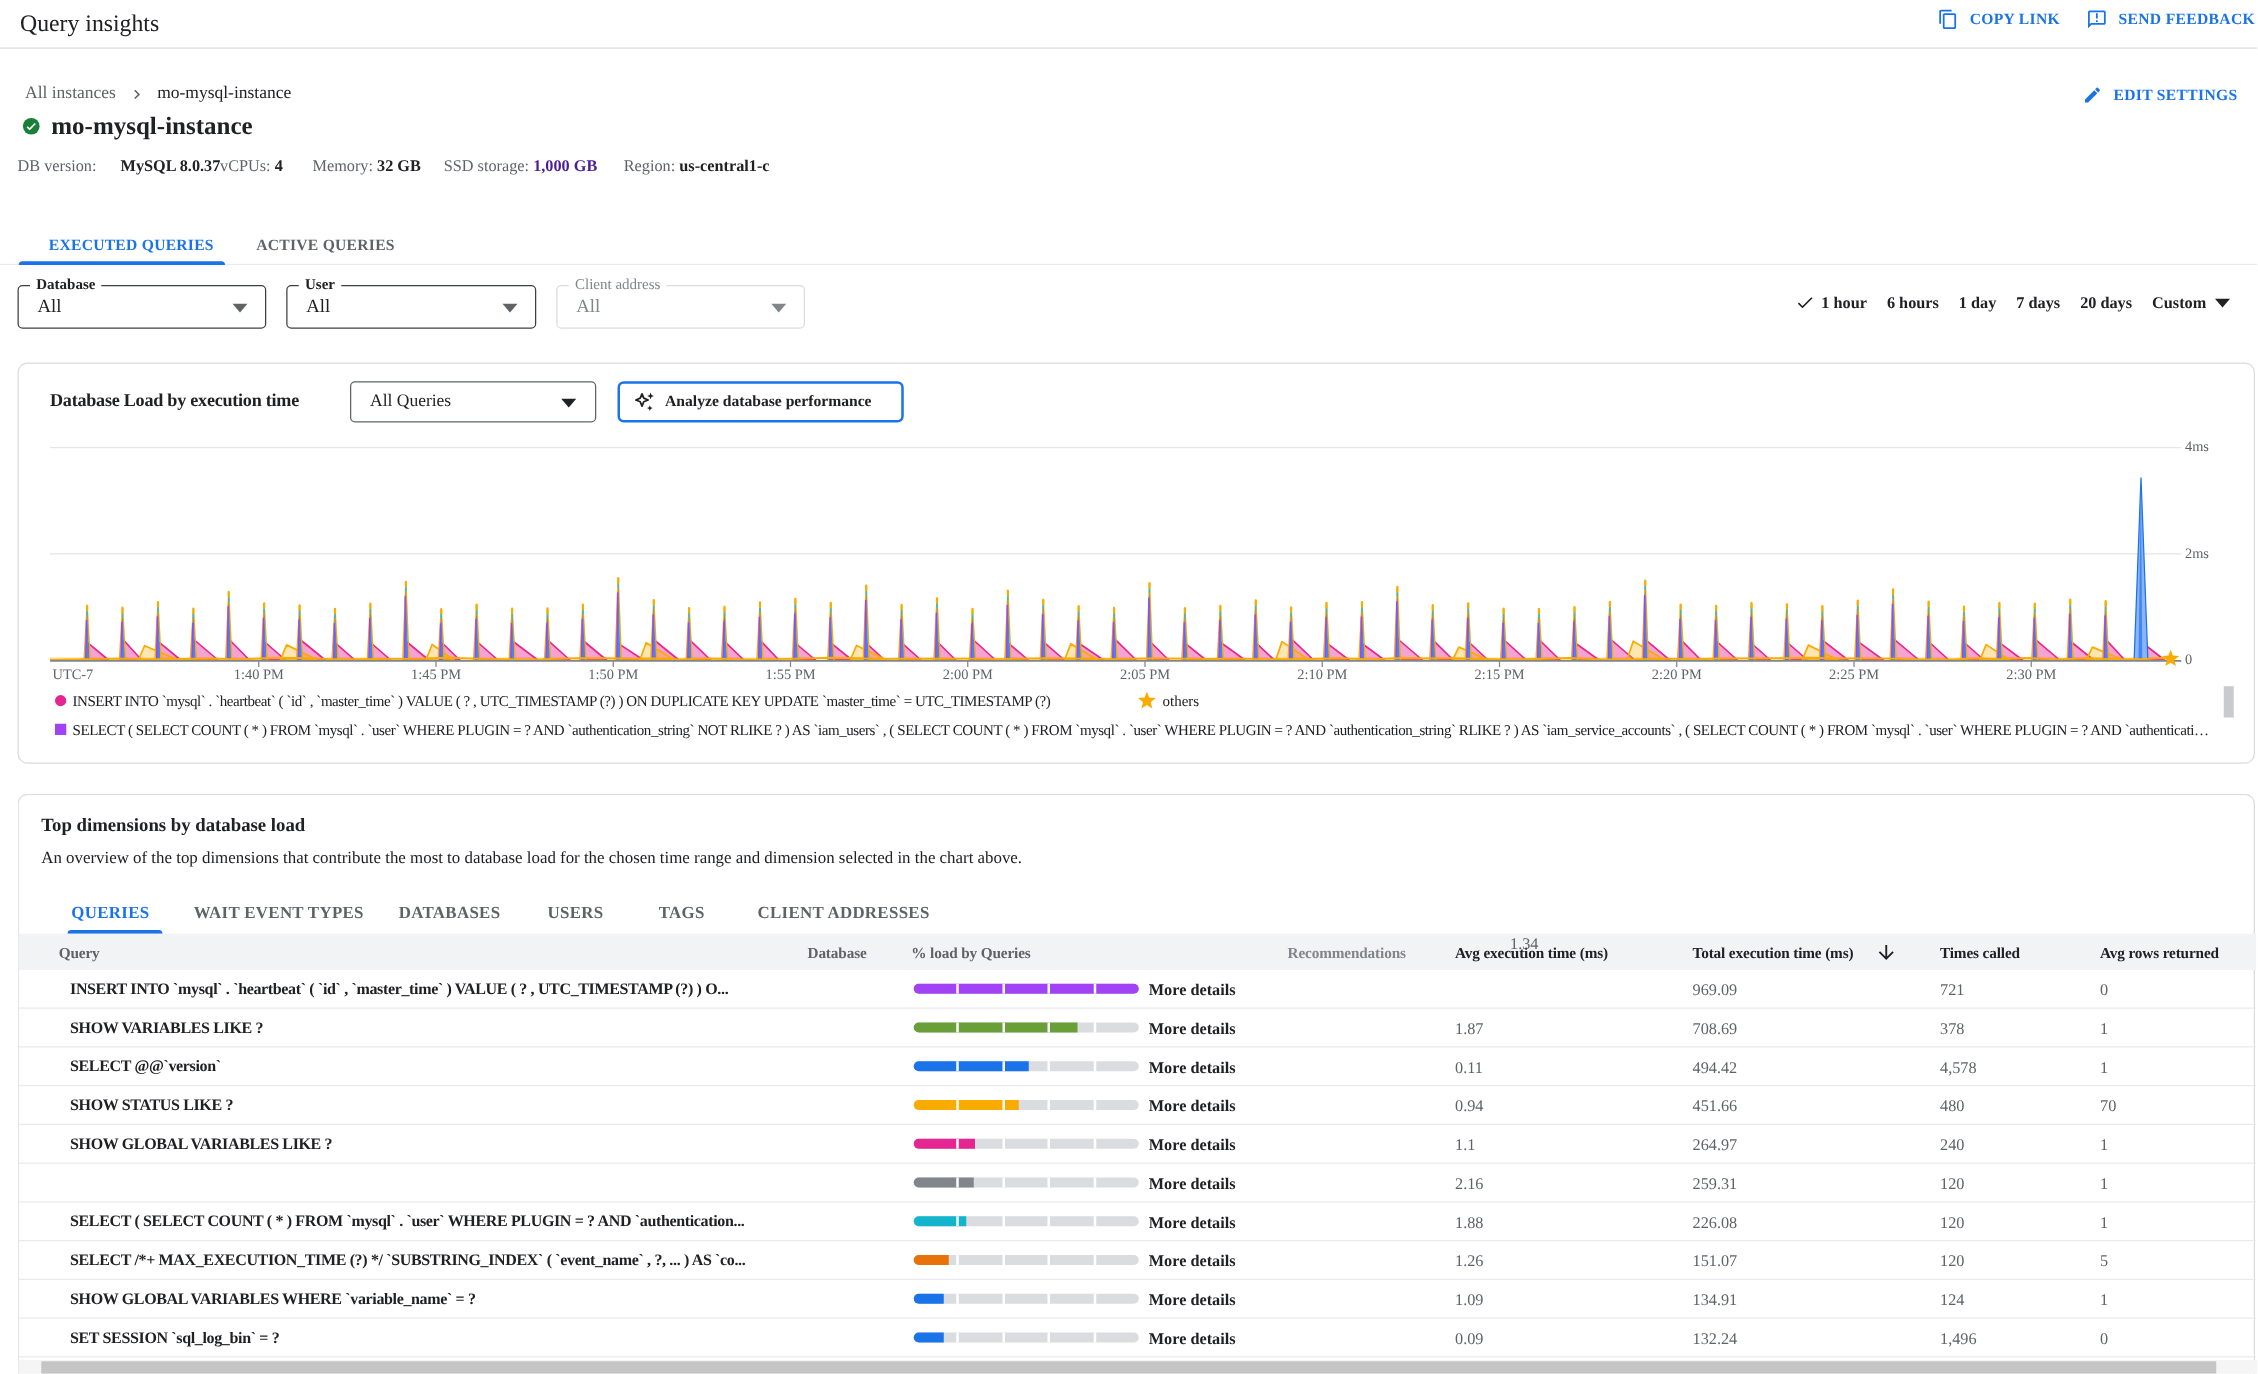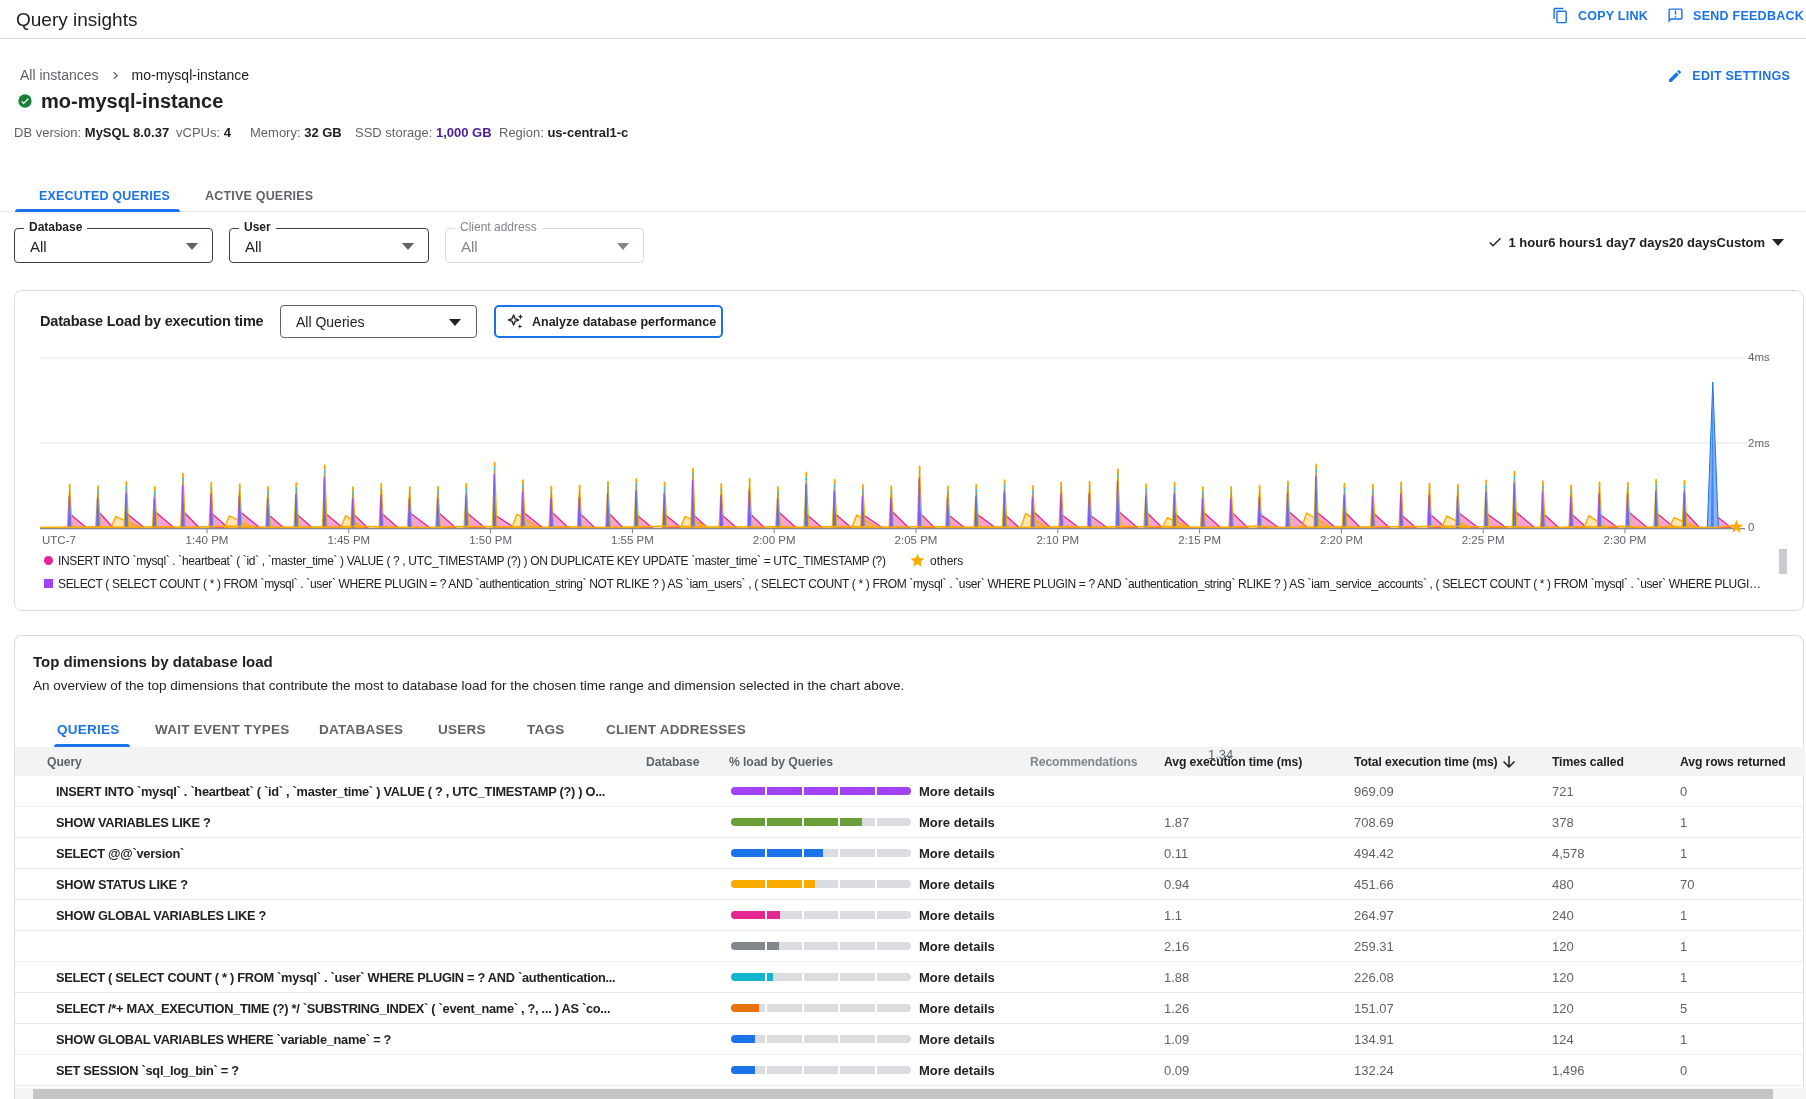--- a/index.html
+++ b/index.html
@@ -1,17 +1,17 @@
 <!DOCTYPE html>
 <html><head>
 <meta charset="utf-8">
 <style>
 * { margin:0; padding:0; box-sizing:border-box; }
 html,body { width:1806px; height:1099px; background:#fff; font-family:"Liberation Sans", sans-serif; color:#202124; overflow:hidden; }
-.page { position:relative; width:1806px; height:1099px; }
+.page { position:relative; width:1806px; height:1099px;font-family:Liberation Serif, serif; }
 .abs { position:absolute; }
 .link { font-size:12.5px; font-weight:bold; letter-spacing:.25px; color:#1a73e8; display:flex; align-items:center; gap:9px; white-space:nowrap; }
 .card { position:absolute; background:#fff; border:1px solid #dadce0; border-radius:8px; }
 .selbox { position:absolute; border:1px solid #3c4043; border-radius:4px; background:#fff; }
 .selbox .lbl { position:absolute; top:-9px; left:9px; background:#fff; padding:0 5px; font-size:12px; font-weight:bold; color:#202124; }
 .selbox .val { position:absolute; left:15px; top:50%; transform:translateY(-50%); font-size:15px; color:#202124; }
 .caret { position:absolute; width:0; height:0; border-left:6px solid transparent; border-right:6px solid transparent; border-top:7px solid #5f6368; top:50%; margin-top:-3px; }
 .th { position:absolute; font-size:12.2px; letter-spacing:-0.1px; color:#5f6368; font-weight:bold; white-space:nowrap; }
 .thb { position:absolute; font-size:12.2px; letter-spacing:-0.1px; color:#202124; font-weight:bold; white-space:nowrap; }
 .num { position:absolute; font-size:13px; color:#5f6368; }
@@ -54,21 +54,21 @@
   </div>
 
   <div class="abs" style="left:17px; top:93px;">
     <svg width="16" height="16" viewBox="0 0 24 24">
         <circle cx="12" cy="12" r="10" fill="#188038"></circle>
         <path d="M10 14.2 7.8 12l-1.4 1.4L10 17l7.6-7.6L16.2 8z" fill="#fff"></path>
       </svg>
   </div>
   <div class="abs" style="left:41px; top:90px; font-size:20px; font-weight:bold; color:#202124;">mo-mysql-instance</div>
 
-  <div class="abs" style="left:14px; top:125px; font-size:13px; color:#5f6368; white-space:nowrap;">DB version: <b style="color:#202124;">MySQL 8.0.37</b></div>
+  <div class="abs" style="left:14px; top:125px; font-size:13px; color:#5f6368; white-space:nowrap;">DB version: <b style="color:#202124;margin-left:16px;">MySQL 8.0.37</b></div>
   <div class="abs" style="left:176px; top:125px; font-size:13px; color:#5f6368; white-space:nowrap;">vCPUs: <b style="color:#202124;">4</b></div>
   <div class="abs" style="left:250px; top:125px; font-size:13px; color:#5f6368; white-space:nowrap;">Memory: <b style="color:#202124;">32 GB</b></div>
   <div class="abs" style="left:355px; top:125px; font-size:13px; color:#5f6368; white-space:nowrap;">SSD storage: <b style="color:#4c1d95;">1,000 GB</b></div>
   <div class="abs" style="left:499px; top:125px; font-size:13px; color:#5f6368; white-space:nowrap;">Region: <b style="color:#202124;">us-central1-c</b></div>
 
   <div class="abs link" style="right:16px; top:68px;">
     <svg width="16" height="16" viewBox="0 0 24 24" fill="#1a73e8">
         <path d="M3 17.25V21h3.75L17.81 9.94l-3.75-3.75L3 17.25zM20.71 7.04c.39-.39.39-1.02 0-1.41l-2.34-2.34c-.39-.39-1.02-.39-1.41 0l-1.83 1.83 3.75 3.75 1.83-1.83z"></path>
       </svg>
     <span>EDIT SETTINGS</span>
@@ -88,21 +88,21 @@
     <span class="lbl">User</span>
       <span class="val">All</span>
       <span class="caret" style="right:14px;"></span>
   </div>
   <div class="selbox" style="left:445px; top:228px; width:199px; height:35px; border-color:#dadce0;">
     <span class="lbl" style="color:#80868b; font-weight:normal;">Client address</span>
       <span class="val" style="color:#80868b;">All</span>
       <span class="caret" style="right:14px; border-top-color:#80868b;"></span>
   </div>
 
-  <div class="abs" style="right:22px; top:234px; display:flex; align-items:center; gap:0; font-size:13px; font-weight:bold; color:#202124; white-space:nowrap;">
+  <div class="abs" style="right:22px; top:234px; display:flex; align-items:center; gap:16px; font-size:13px; font-weight:bold; color:#202124; white-space:nowrap;">
     <span style="display:flex; align-items:center; gap:5px;"><svg width="16" height="16" viewBox="0 0 24 24" fill="#202124">
           <path d="M9 16.17 4.83 12l-1.42 1.41L9 19 21 7l-1.41-1.41z"></path>
         </svg>1 hour</span>
     <span>6 hours</span>
       <span>1 day</span>
       <span>7 days</span>
       <span>20 days</span>
     <span style="display:flex; align-items:center; gap:7px;">Custom<span style="width:0;height:0;border-left:6px solid transparent;border-right:6px solid transparent;border-top:7px solid #202124;"></span></span>
   </div>
 

